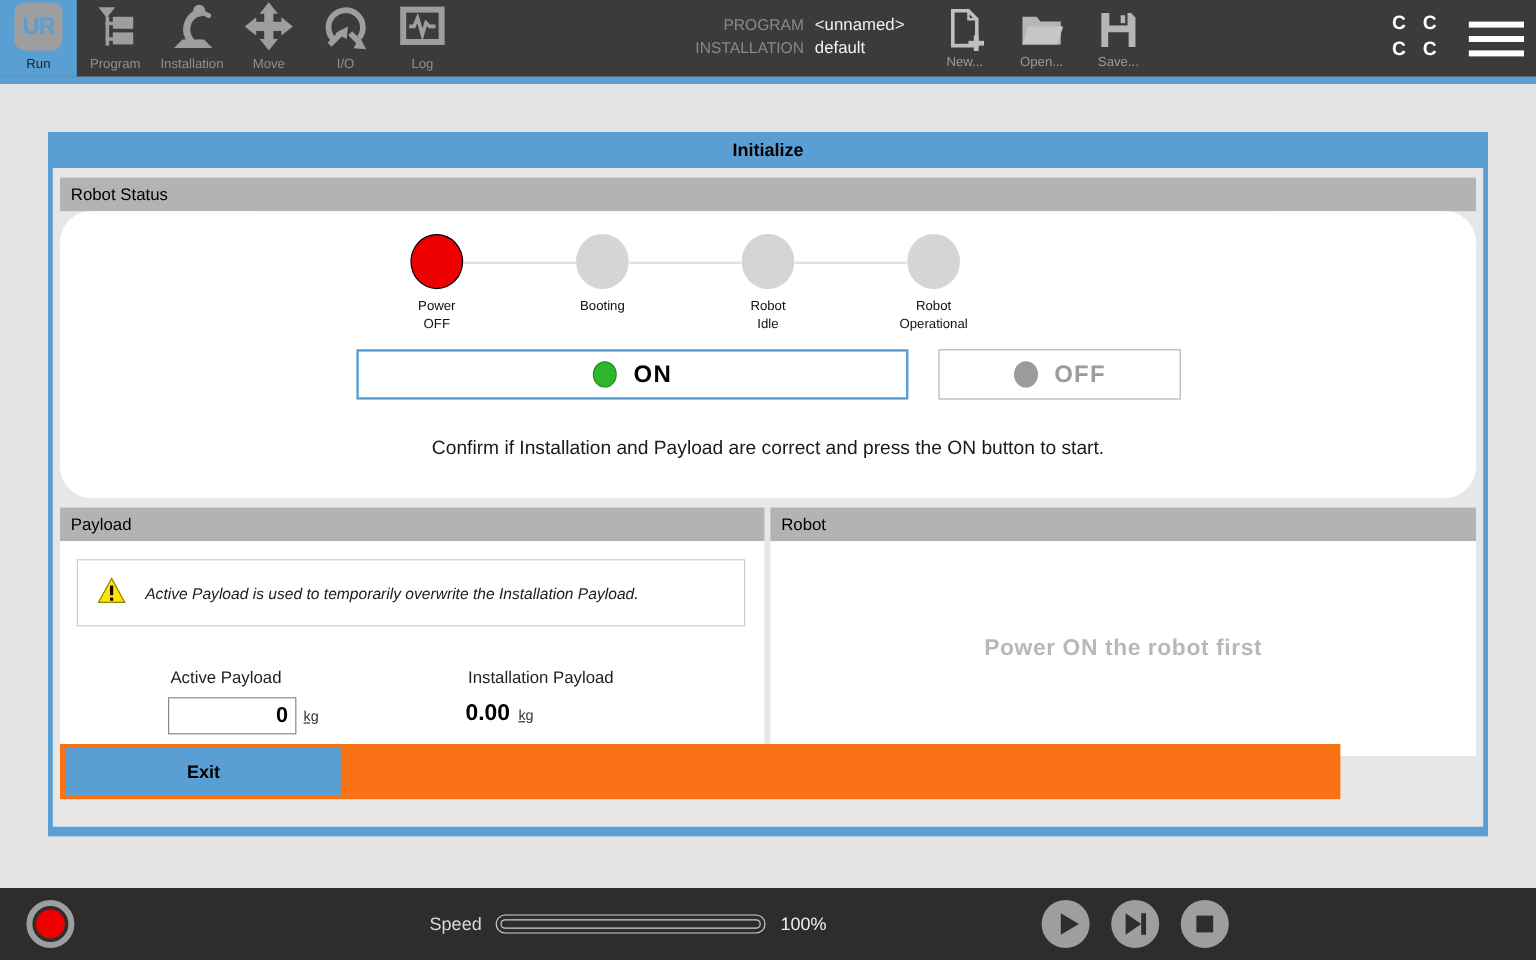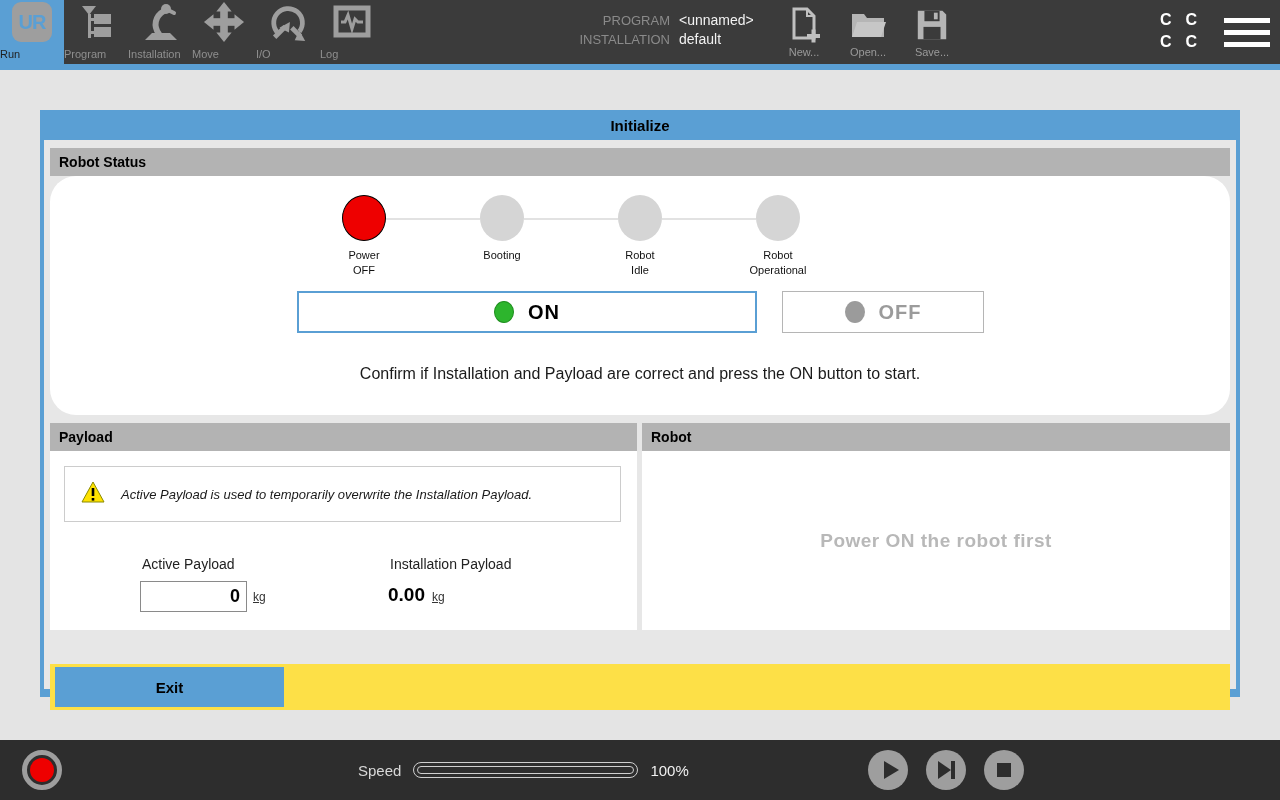--- a/index.html
+++ b/index.html
@@ -4,21 +4,21 @@
 <style>
   * { margin:0; padding:0; box-sizing:border-box; }
   html,body { width:1280px; height:800px; overflow:hidden; }
   body { font-family:"Liberation Sans","DejaVu Sans",sans-serif; background:#e4e4e4; }
   .root { position:relative; width:1280px; height:800px; }
 
   
   .topbar { position:absolute; left:0; top:0; width:1280px; height:64px; background:#3b3b3b; }
   .topbar-strip { position:absolute; left:0; top:64px; width:1280px; height:6px; background:#5a9fd4; }
   .tabs { position:absolute; left:0; top:0; height:64px; display:flex; }
-  .tab { width:64px; height:64px; display:flex; flex-direction:column; padding-top:0; cursor:pointer; }
+  .tab { width:64px; height:64px; display:flex; flex-direction:column; align-items:center; padding-top:0; cursor:pointer; }
   .tab .ticon { height:44px; display:flex; align-items:center; justify-content:center; }
   .tab-label { font-size:11px; color:#8f8f8f; margin-top:auto; padding-bottom:4px; }
   .tab.active { background:#5a9fd4; }
   .tab.active .tab-label { color:#1f1f1f; }
   .ur-logo { width:40px; height:40px; background:#9e9e9e; border-radius:9px; display:flex; align-items:center; justify-content:center; }
   .ur-logo span { color:#5a9fd4; font-weight:bold; font-size:20px; letter-spacing:-1px; }
   .icon-fill { fill:#9e9e9e; }
   .icon-stroke { stroke:#9e9e9e; fill:none; }
 
   .prog-info { position:absolute; left:540px; top:12px; display:grid; grid-template-columns:130px auto; column-gap:9px; row-gap:3px; align-items:baseline; }
@@ -33,28 +33,28 @@
   .cc { position:absolute; left:1160px; top:12px; display:grid; grid-template-columns:auto auto; column-gap:14px; row-gap:6px; }
   .cc span { color:#ffffff; font-size:16px; font-weight:bold; line-height:16px; }
   .hamburger { position:absolute; left:1224px; top:18px; width:46px; cursor:pointer; }
   .hamburger div { height:5px; background:#ffffff; margin-bottom:7px; }
 
   
   .dialog { position:absolute; left:40px; top:110px; width:1200px; height:587px; background:#5a9fd4; }
   .dialog-title { height:30px; display:flex; align-items:center; justify-content:center; font-size:15px; font-weight:bold; color:#000;border-radius:10px; }
   .dialog-inner { position:absolute; left:4px; top:30px; width:1192px; height:549px; background:#e7e7e7; }
 
-  .section-header { position:absolute; height:28px; background:#b3b3b3; display:flex; align-items:center; padding-left:9px; font-size:14px; font-weight:bold; color:#000; }
+  .section-header { position:absolute; height:28px; background:#b3b3b3; display:flex; align-items:center; padding-left:9px; font-size:14px; font-weight:normal; color:#000; }
   #rs-header { left:6px; top:8px; width:1180px; }
   .rs-content { position:absolute; left:6px; top:36px; width:1180px; height:239px; background:#fff;border-radius:26px; }
   #payload-header { left:6px; top:283px; width:587px; }
   #robot-header { left:598px; top:283px; width:588px; }
   .payload-content { position:absolute; left:6px; top:311px; width:587px; height:179px; background:#fff; }
   .robot-content { position:absolute; left:598px; top:311px; width:588px; height:179px; background:#fff; display:flex; align-items:center; justify-content:center; }
-  .exit-row { position:absolute; left:6px; top:524px; width:1180px; height:46px; background:#fde047; }
+  .exit-row { position:absolute; left:6px; top:480px; width:1067px; height:46px; background:#f97316; }
 
   
   .status-row { position:absolute; left:245px; top:19px; display:flex; }
   .status-item { width:138px; display:flex; flex-direction:column; align-items:center; position:relative; }
   .status-circle { width:44px; height:46px; border-radius:50%; background:#d5d5d5; border:1px solid transparent; position:relative; z-index:1; }
   .status-item:not(:first-child)::before { content:""; position:absolute; top:23px; right:calc(50% + 22px); width:94px; height:2px; background:#e2e2e2; }
   .status-label { margin-top:7px; font-size:11px; line-height:15px; text-align:center; color:#111; }
 
   .btn-on { position:absolute; left:247px; top:115px; width:460px; height:42px; background:#fff; border:2px solid #5a9fd4; display:flex; align-items:center; justify-content:center; gap:14px; cursor:pointer; }
   .btn-off { position:absolute; left:732px; top:115px; width:202px; height:42px; background:#fff; border:1px solid #b5b5b5; display:flex; align-items:center; justify-content:center; gap:14px; cursor:pointer; }

